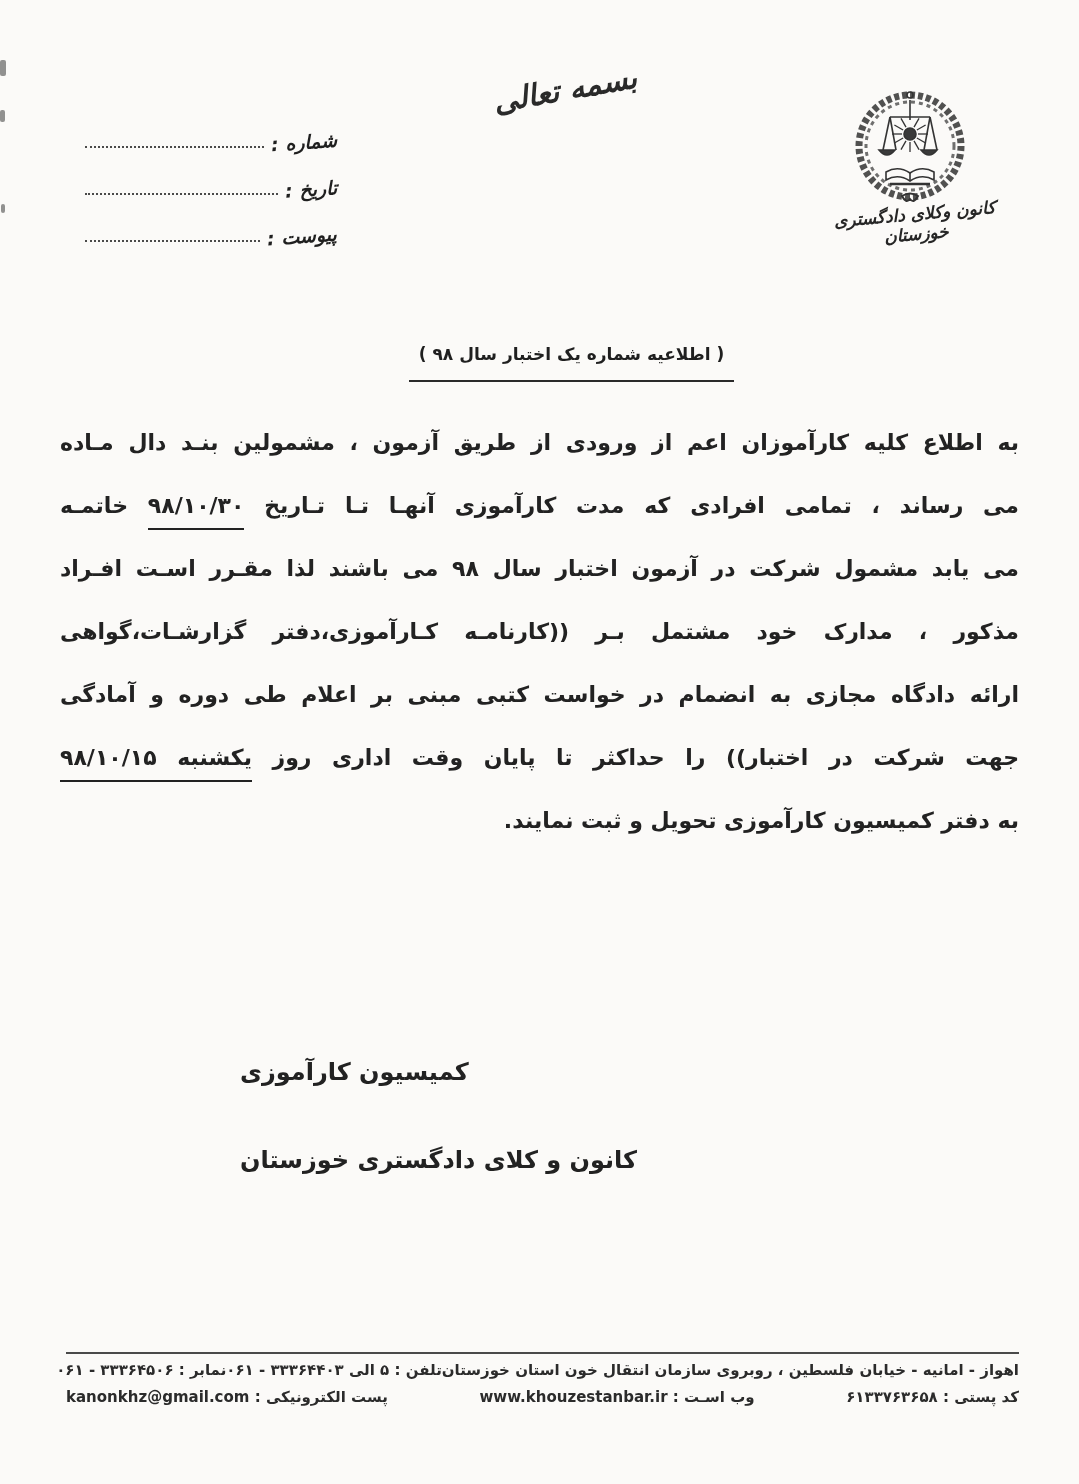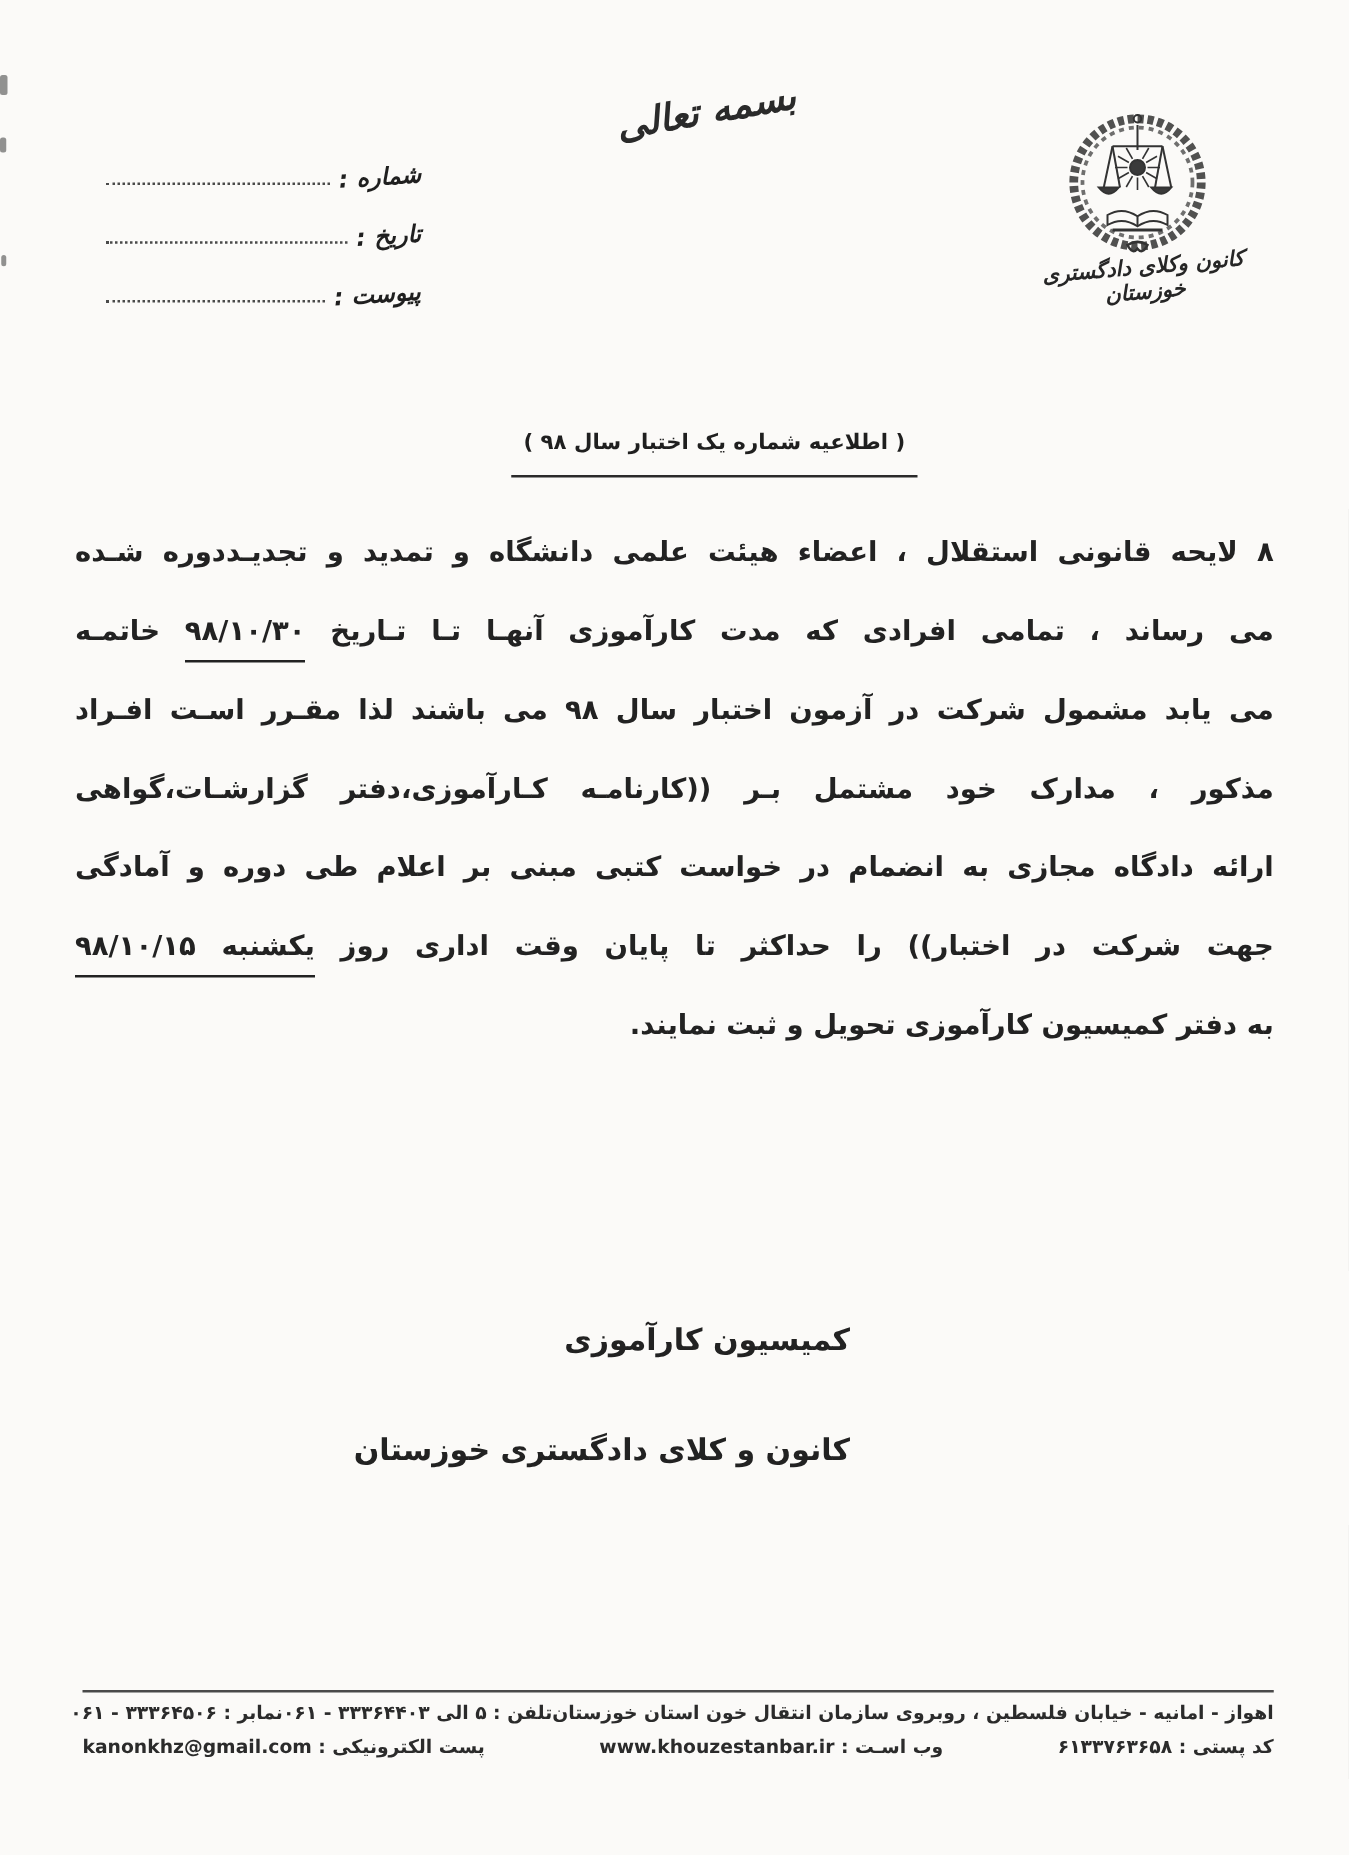--- a/index.html
+++ b/index.html
@@ -40,21 +40,21 @@
 
   
   .body { position:absolute; top:430px; right:60px; left:60px; direction:rtl;
           font-size:22px; font-weight:bold; color:#222; }
   .line { height:63px; text-align:justify; text-align-last:justify; }
   .line.last { text-align:right; text-align-last:right; }
   .u { border-bottom:2px solid #222; padding-bottom:10px; }
   .u:empty { border:none; padding:0; }
 
   
-  .signature { position:absolute; top:1058px; left:240px; width:440px; text-align:right;
+  .signature { position:absolute; top:1058px; left:240px; width:440px; text-align:left;
                direction:rtl; font-size:24px; font-weight:bold; color:#222; }
   .sig2 { margin-top:60px; }
 
   
   .footer { position:absolute; top:1352px; left:66px; right:60px;
             border-top:2px solid #4a4a4a; padding-top:7px;
             direction:rtl; font-size:15px; color:#2b2b2b; }
   .footer-row { display:flex; justify-content:space-between; align-items:baseline; margin-bottom:9px; white-space:nowrap; }
   .fseg { white-space:nowrap;font-weight:bold; }
 </style>
@@ -124,21 +124,21 @@
       <span class="ref-label">پیوست :</span>
       <span class="ref-dots"></span>
     </div>
   </div>
 
   <div class="title">
     <span class="tspan">( اطلاعیه شماره یک اختبار سال ۹۸ )</span>
   </div>
 
   <div class="body">
-    <div class="line"><span>۸ لایحه قانونی استقلال ، اعضاء هیئت علمی دانشگاه و تمدید و تجدیـددوره شـده</span><span class="u"></span><span></span></div>
+    <div class="line"><span>به اطلاع کلیه کارآموزان اعم از ورودی از طریق آزمون ، مشمولین بنـد دال مـاده</span><span class="u"></span><span></span></div>
     <div class="line"><span>می رساند ، تمامی افرادی که مدت کارآموزی آنهـا تـا تـاریخ </span><span class="u">۹۸/۱۰/۳۰</span><span> خاتمـه</span></div>
     <div class="line"><span>می یابد مشمول شرکت در آزمون اختبار سال ۹۸ می باشند لذا مقـرر اسـت افـراد</span><span class="u"></span><span></span></div>
     <div class="line"><span>مذکور ، مدارک خود مشتمل بـر ((کارنامـه کـارآموزی،دفتر گزارشـات،گواهی</span><span class="u"></span><span></span></div>
     <div class="line"><span>ارائه دادگاه مجازی به انضمام در خواست کتبی مبنی بر اعلام طی دوره و آمادگی</span><span class="u"></span><span></span></div>
     <div class="line"><span>جهت شرکت در اختبار)) را حداکثر تا پایان وقت اداری روز </span><span class="u">یکشنبه ۹۸/۱۰/۱۵</span><span></span></div>
     <div class="line last"><span>به دفتر کمیسیون کارآموزی تحویل و ثبت نمایند.</span><span class="u"></span><span></span></div>
   </div>
 
   <div class="signature">
     <div class="sig1">کمیسیون کارآموزی</div>

